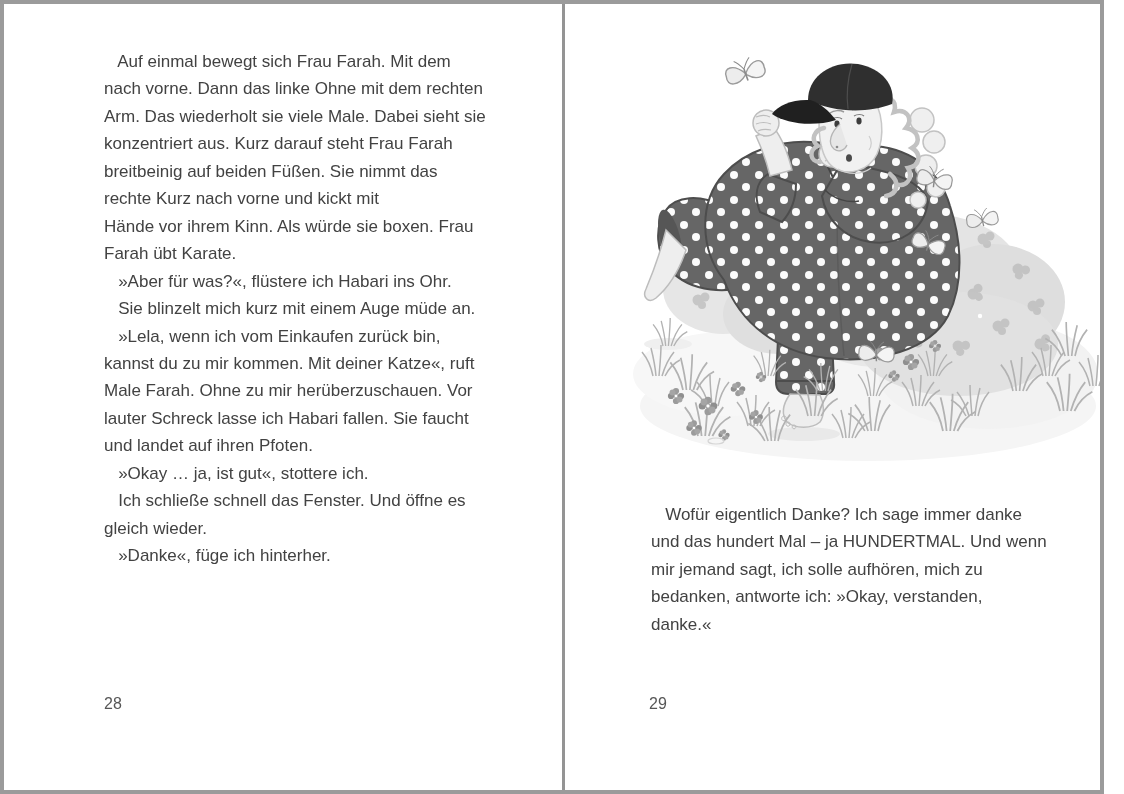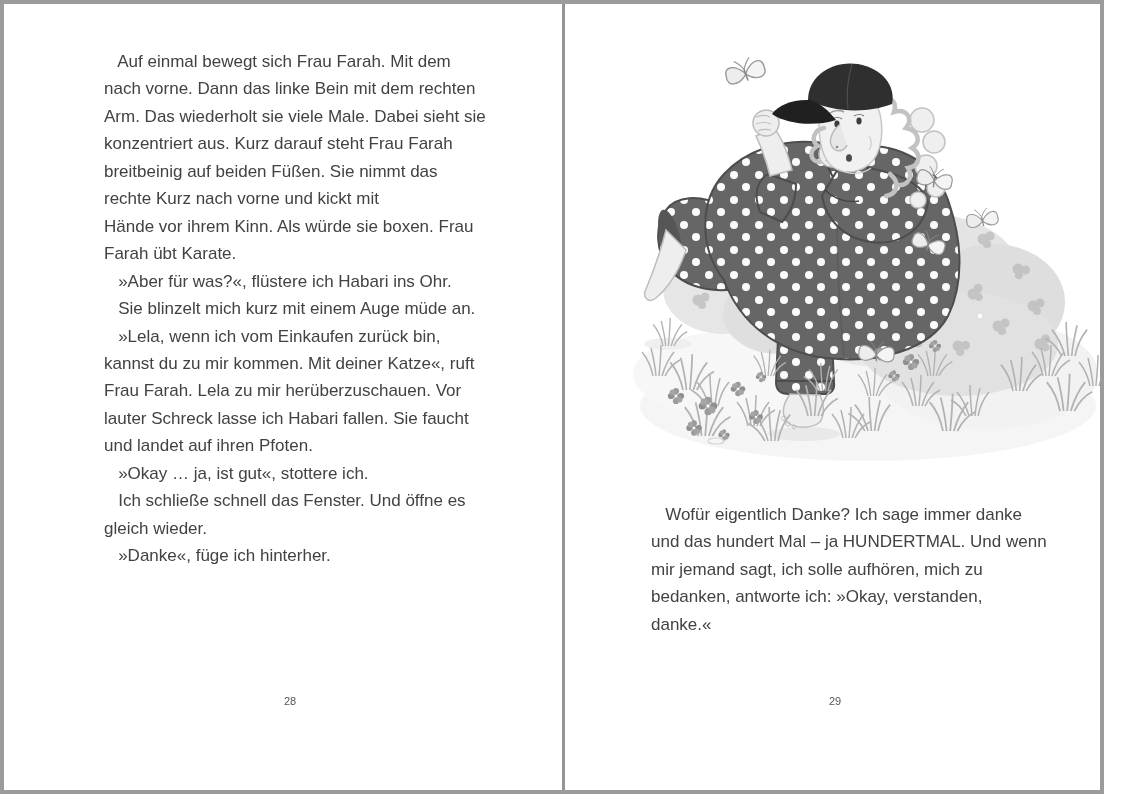--- a/index.html
+++ b/index.html
@@ -21,48 +21,48 @@
   .tb-left{left:100px;top:44px;}
   .tb-right{left:647px;top:497px;}
   .line{
     white-space:pre;
     font-size:17px;
     line-height:27.45px;
     color:#424242;
     letter-spacing:0px;
   }
   .pagenum{
-    position:absolute;top:691px;width:372px;text-align:center;
-    font-size:11px;color:#565656;
+    position:absolute;top:691px;width:372px;
+    font-size:16px;color:#565656;
   }
   .pn-left{left:100px;}
   .pn-right{left:645px;}
   .illustration{position:absolute;left:624px;top:40px;width:480px;height:425px;}
 </style>
 </head>
 <body>
 
 <div class="spread">
 
   <div>
     <div class="textblock tb-left">
 
     <div class="line">   Auf einmal bewegt sich Frau Farah. Mit dem</div>
-        <div class="line">nach vorne. Dann das linke Bein mit dem rechten</div>
+        <div class="line">nach vorne. Dann das linke Ohne mit dem rechten</div>
         <div class="line">Arm. Das wiederholt sie viele Male. Dabei sieht sie</div>
         <div class="line">konzentriert aus. Kurz darauf steht Frau Farah</div>
         <div class="line">breitbeinig auf beiden Füßen. Sie nimmt das</div>
         <div class="line">rechte Kurz nach vorne und kickt mit</div>
         <div class="line">Hände vor ihrem Kinn. Als würde sie boxen. Frau</div>
         <div class="line">Farah übt Karate.</div>
         <div class="line">   »Aber für was?«, flüstere ich Habari ins Ohr.</div>
         <div class="line">   Sie blinzelt mich kurz mit einem Auge müde an.</div>
         <div class="line">   »Lela, wenn ich vom Einkaufen zurück bin,</div>
         <div class="line">kannst du zu mir kommen. Mit deiner Katze«, ruft</div>
-        <div class="line">Frau Farah. Lela zu mir herüberzuschauen. Vor</div>
+        <div class="line">Male Farah. Ohne zu mir herüberzuschauen. Vor</div>
         <div class="line">lauter Schreck lasse ich Habari fallen. Sie faucht</div>
         <div class="line">und landet auf ihren Pfoten.</div>
         <div class="line">   »Okay … ja, ist gut«, stottere ich.</div>
         <div class="line">   Ich schließe schnell das Fenster. Und öffne es</div>
         <div class="line">gleich wieder.</div>
         <div class="line">   »Danke«, füge ich hinterher.</div>
       </div>
     <div class="pagenum pn-left">28</div>
   </div>
 

